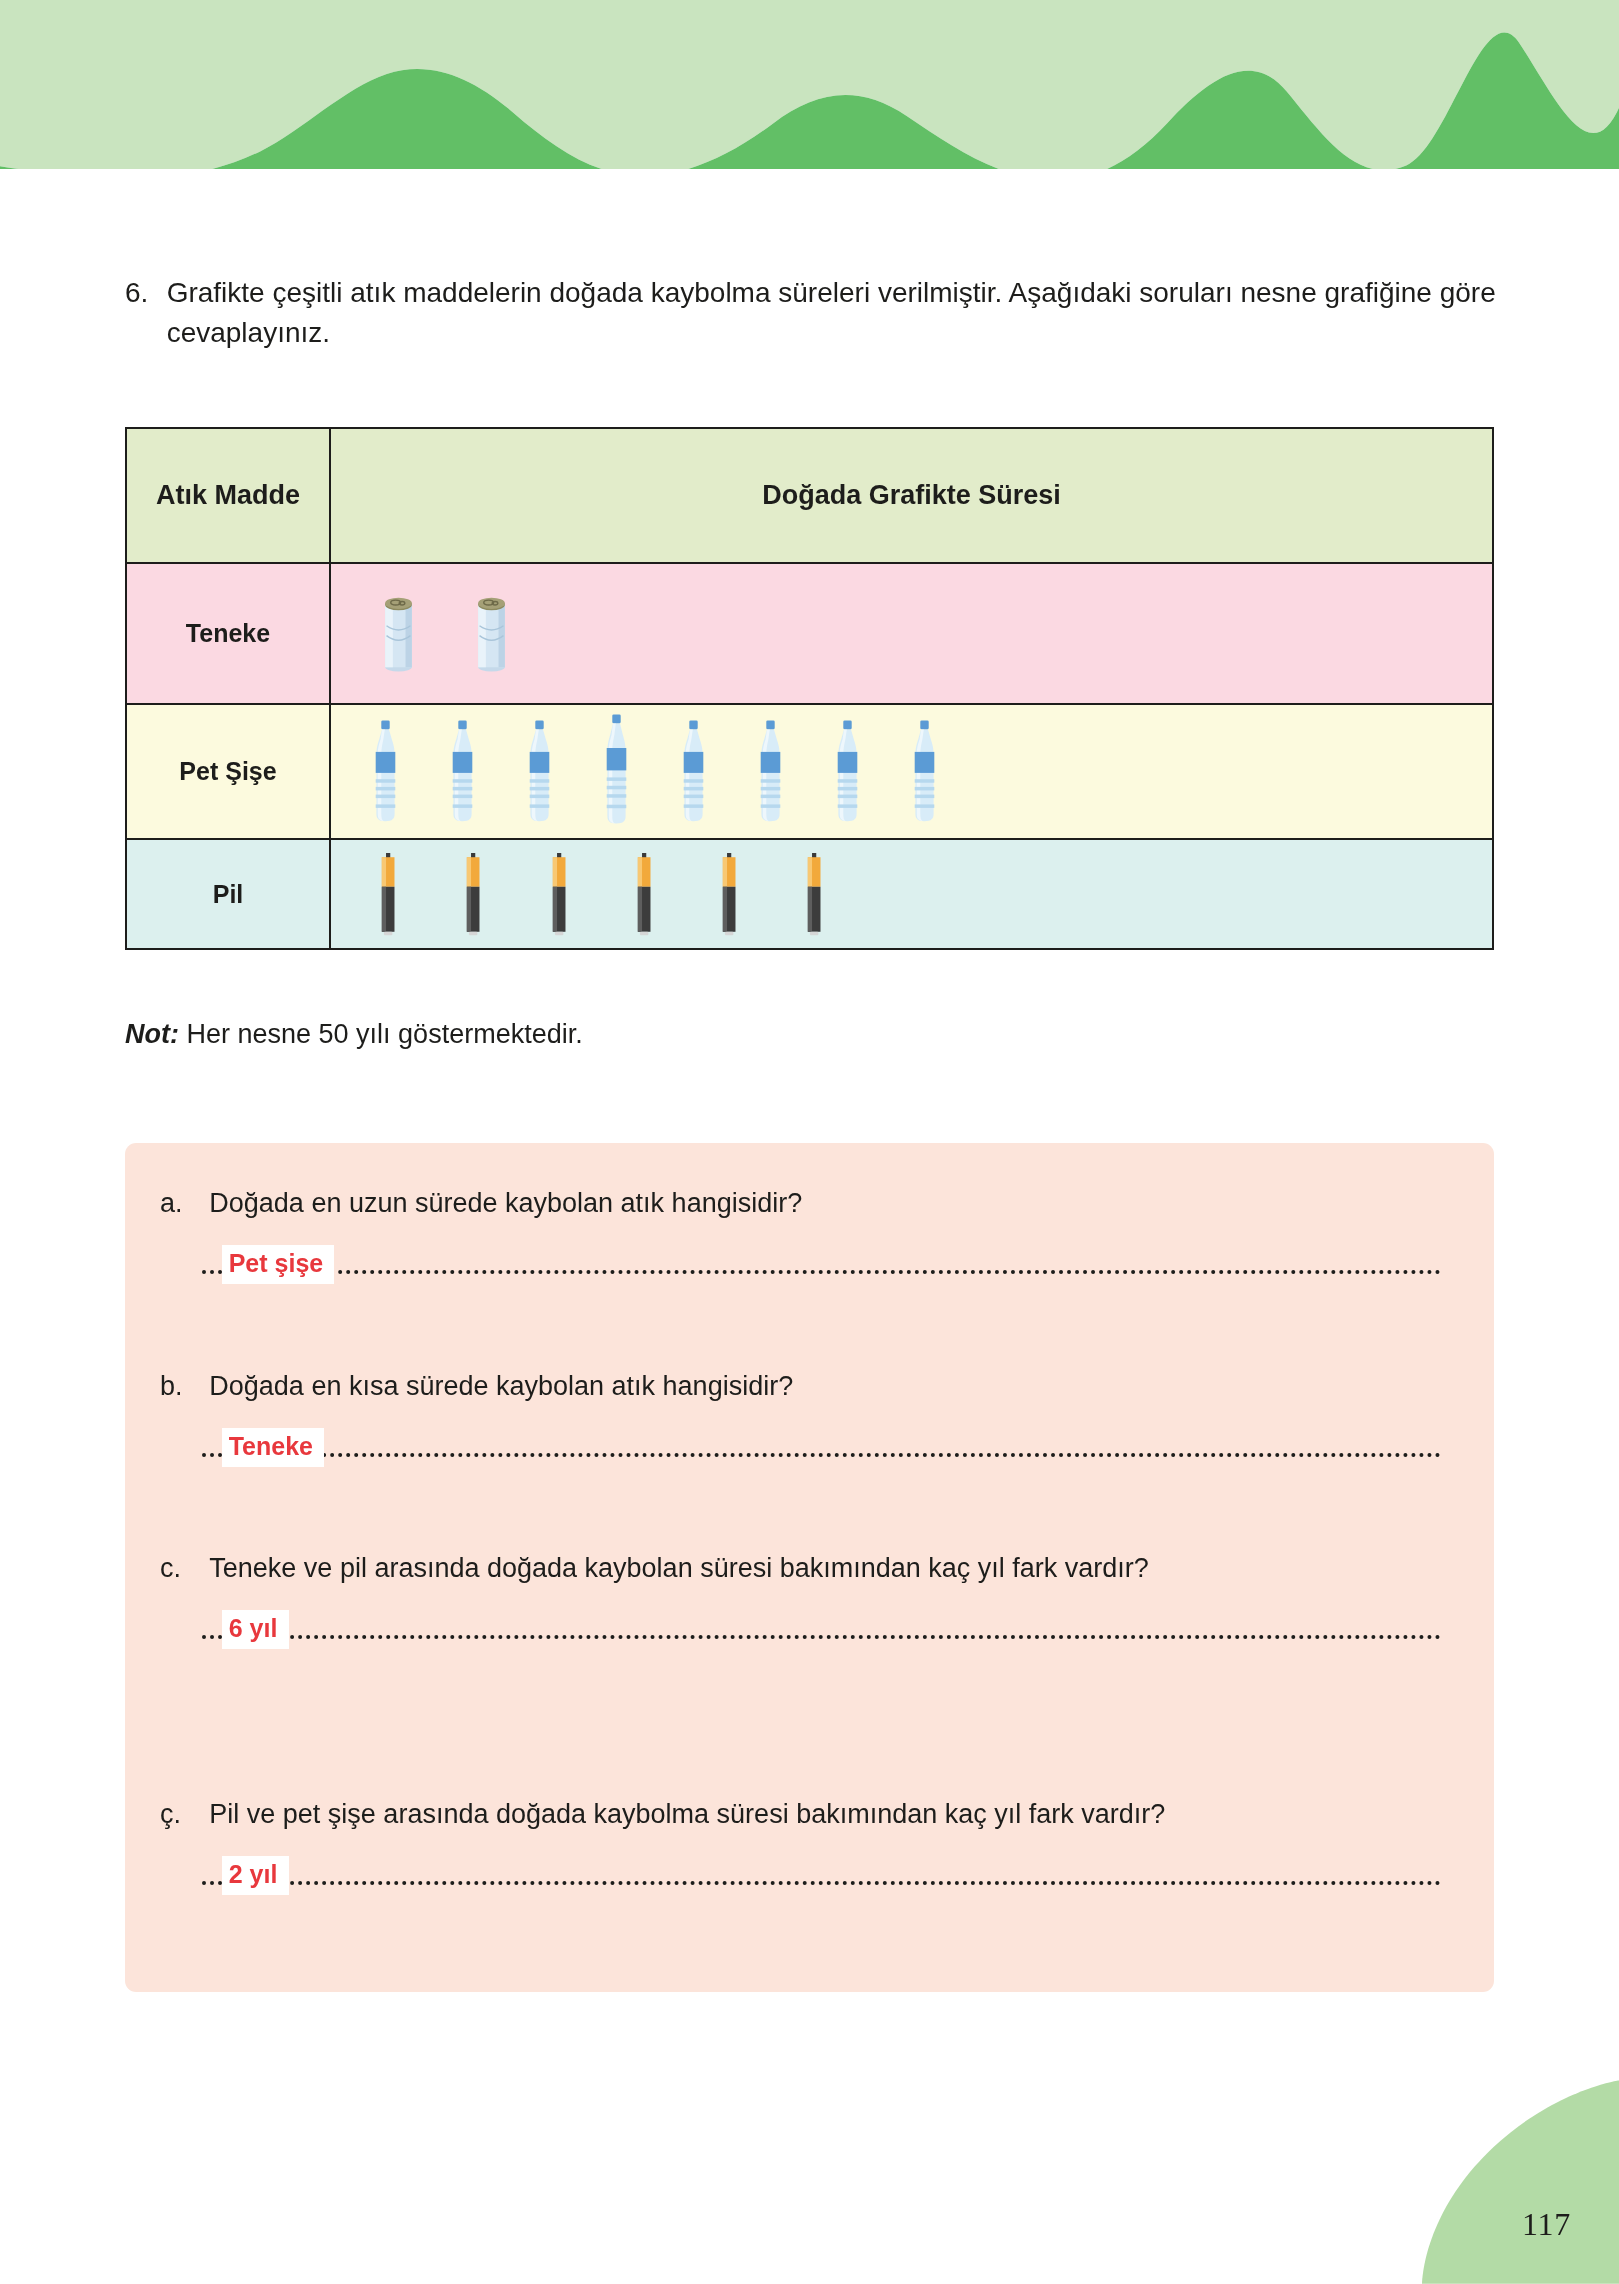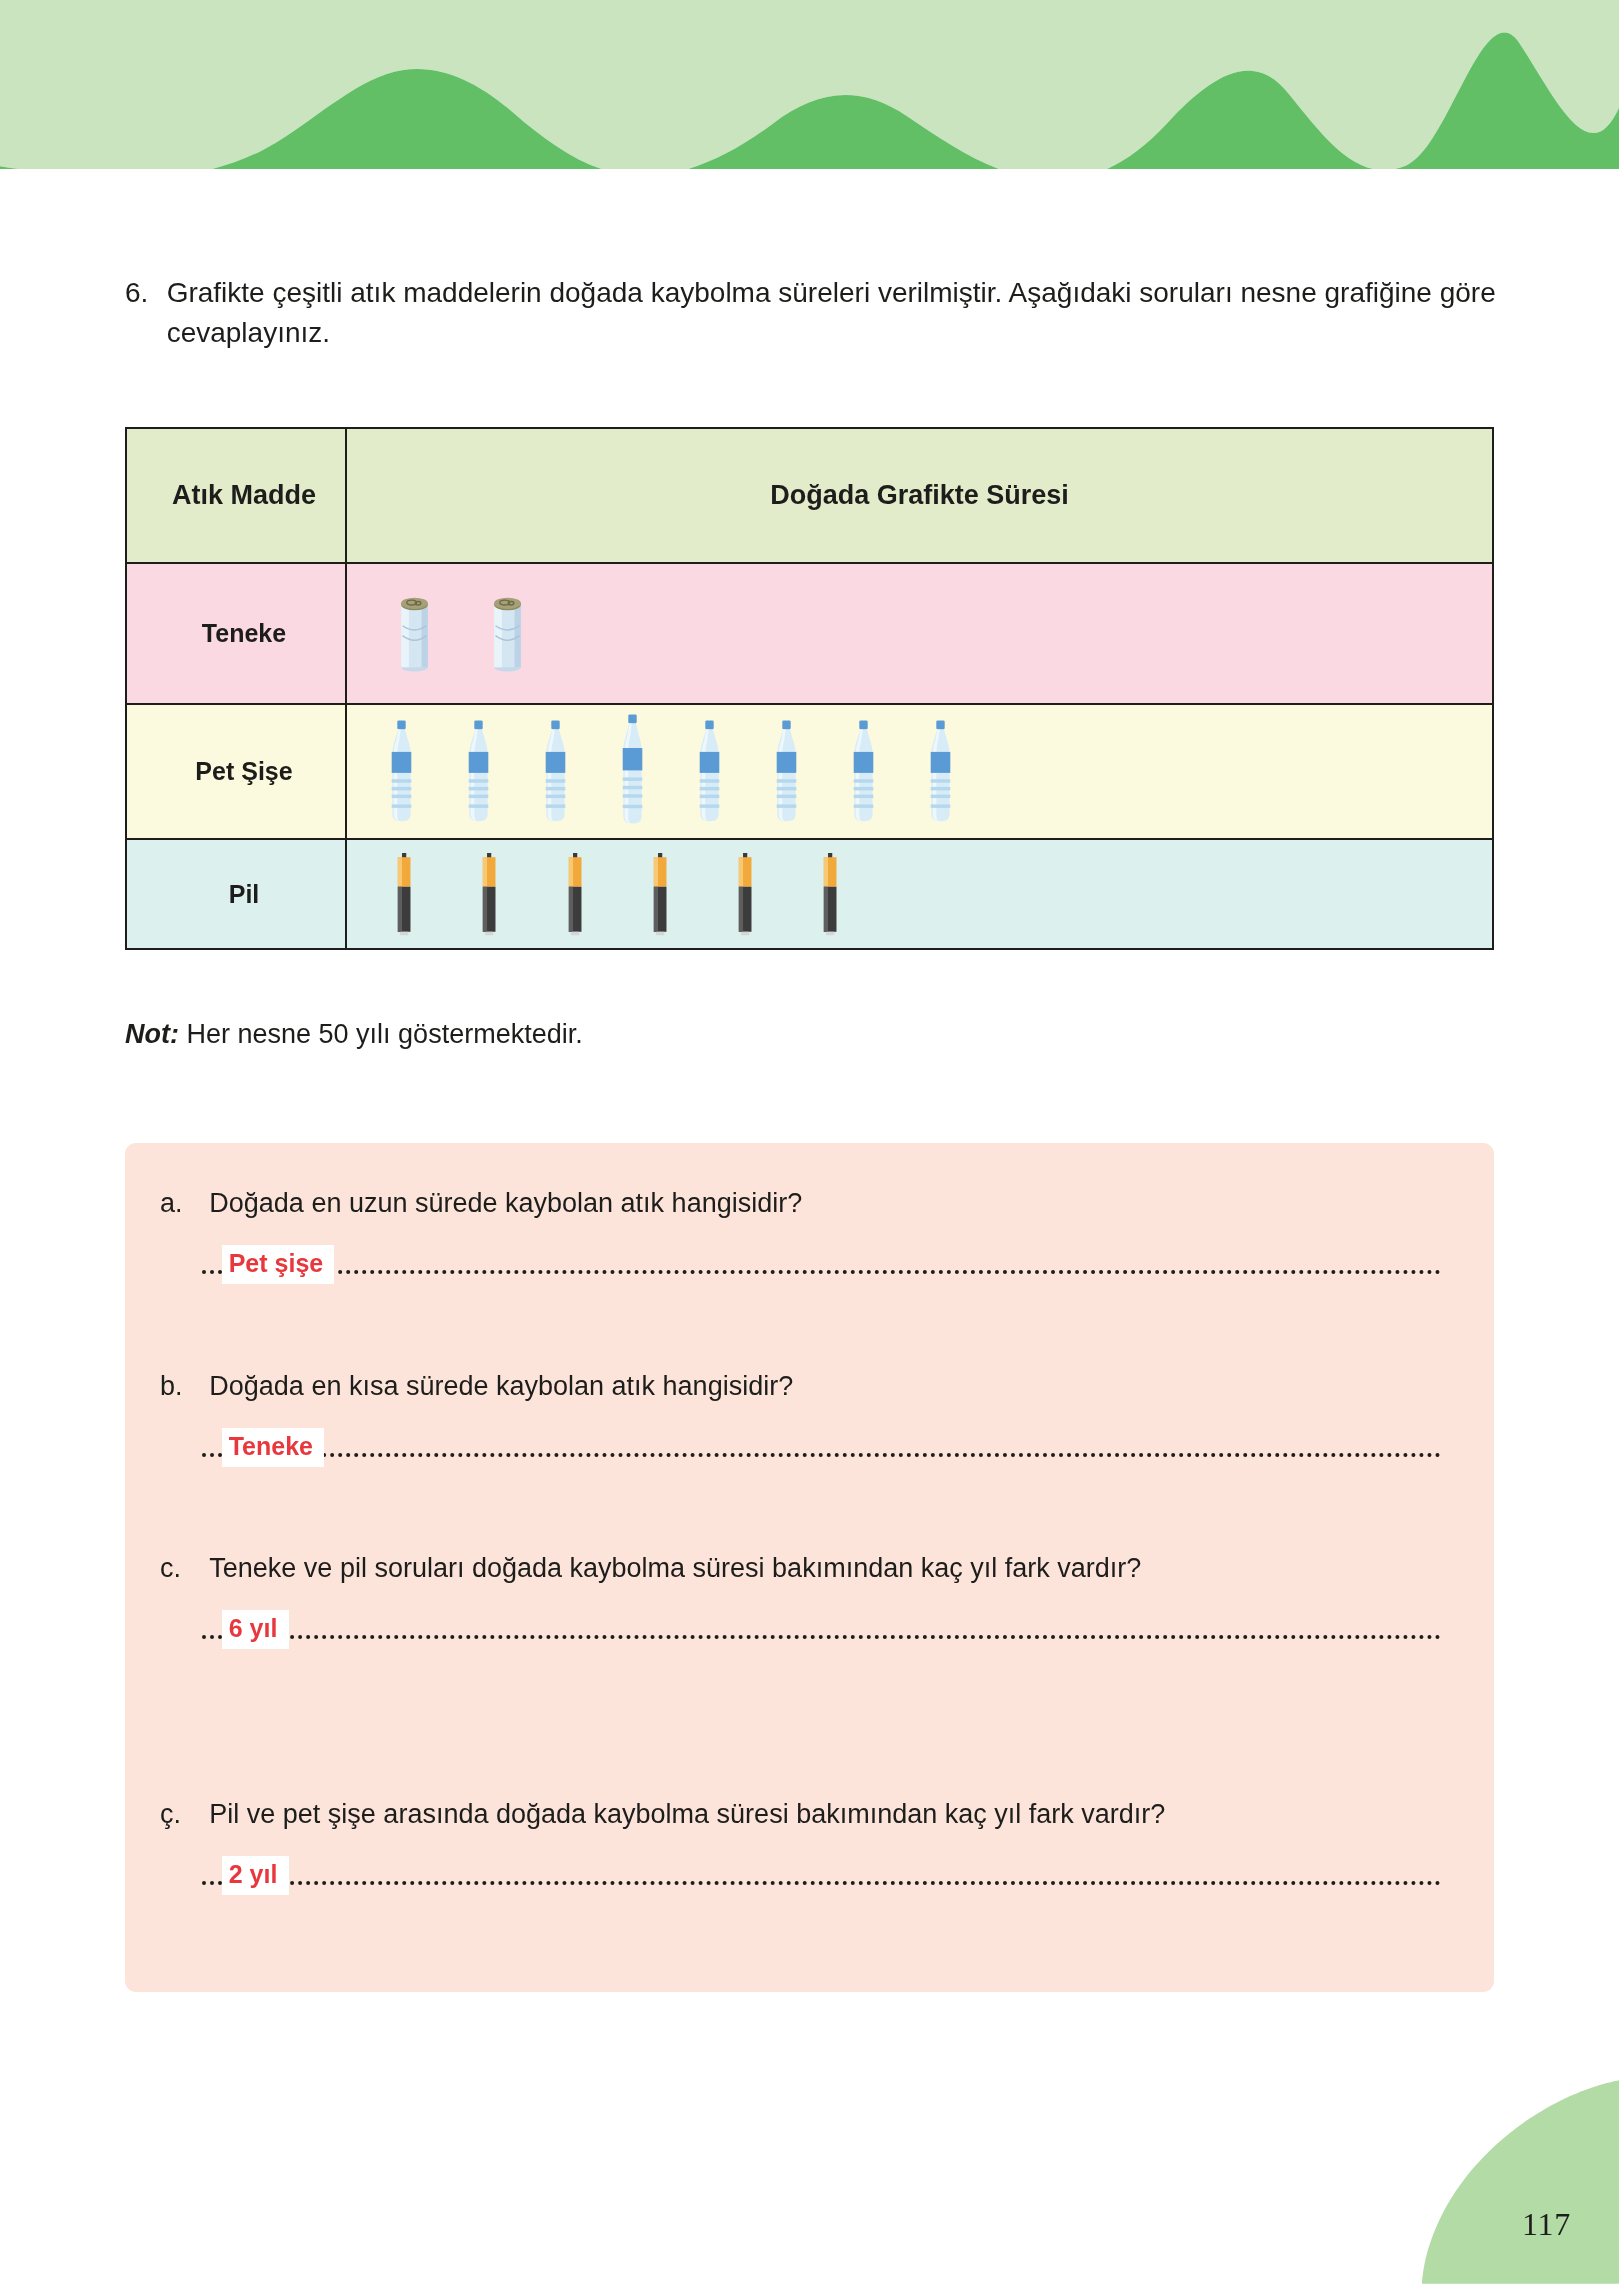--- a/index.html
+++ b/index.html
@@ -73,21 +73,20 @@
   .cell-label {
     flex: 0 0 204px;
     border-right: 2.1px solid #1d1d1b;
     box-sizing: border-box;
     display: flex;
     align-items: center;
     justify-content: center;
     font-size: 25px;
     font-weight: bold;
     color: #1d1d1b;
-    margin-left: 16px;
   }
   .cell-data {
     flex: 1 1 auto;
     box-sizing: border-box;
     display: flex;
     align-items: center;
     padding-left: 49px;
     gap: 56px;
   }
   .row-head { height: 135px; background: #e2ecca; }
@@ -408,21 +407,21 @@
     </div>
     <div class="answer-row">
       <div class="dotline"></div>
       <span class="answer-chip">Teneke</span>
     </div>
   </div>
 
   <div class="qa" style="top:406px;">
     <div class="qa-line">
       <span class="marker">c.</span>
-      <span class="text">Teneke ve pil soruları doğada kaybolma süresi bakımından kaç yıl fark vardır?</span>
+      <span class="text">Teneke ve pil arasında doğada kaybolan süresi bakımından kaç yıl fark vardır?</span>
     </div>
     <div class="answer-row">
       <div class="dotline"></div>
       <span class="answer-chip">6 yıl</span>
     </div>
   </div>
 
   <div class="qa" style="top:652px;">
     <div class="qa-line">
       <span class="marker">ç.</span>

